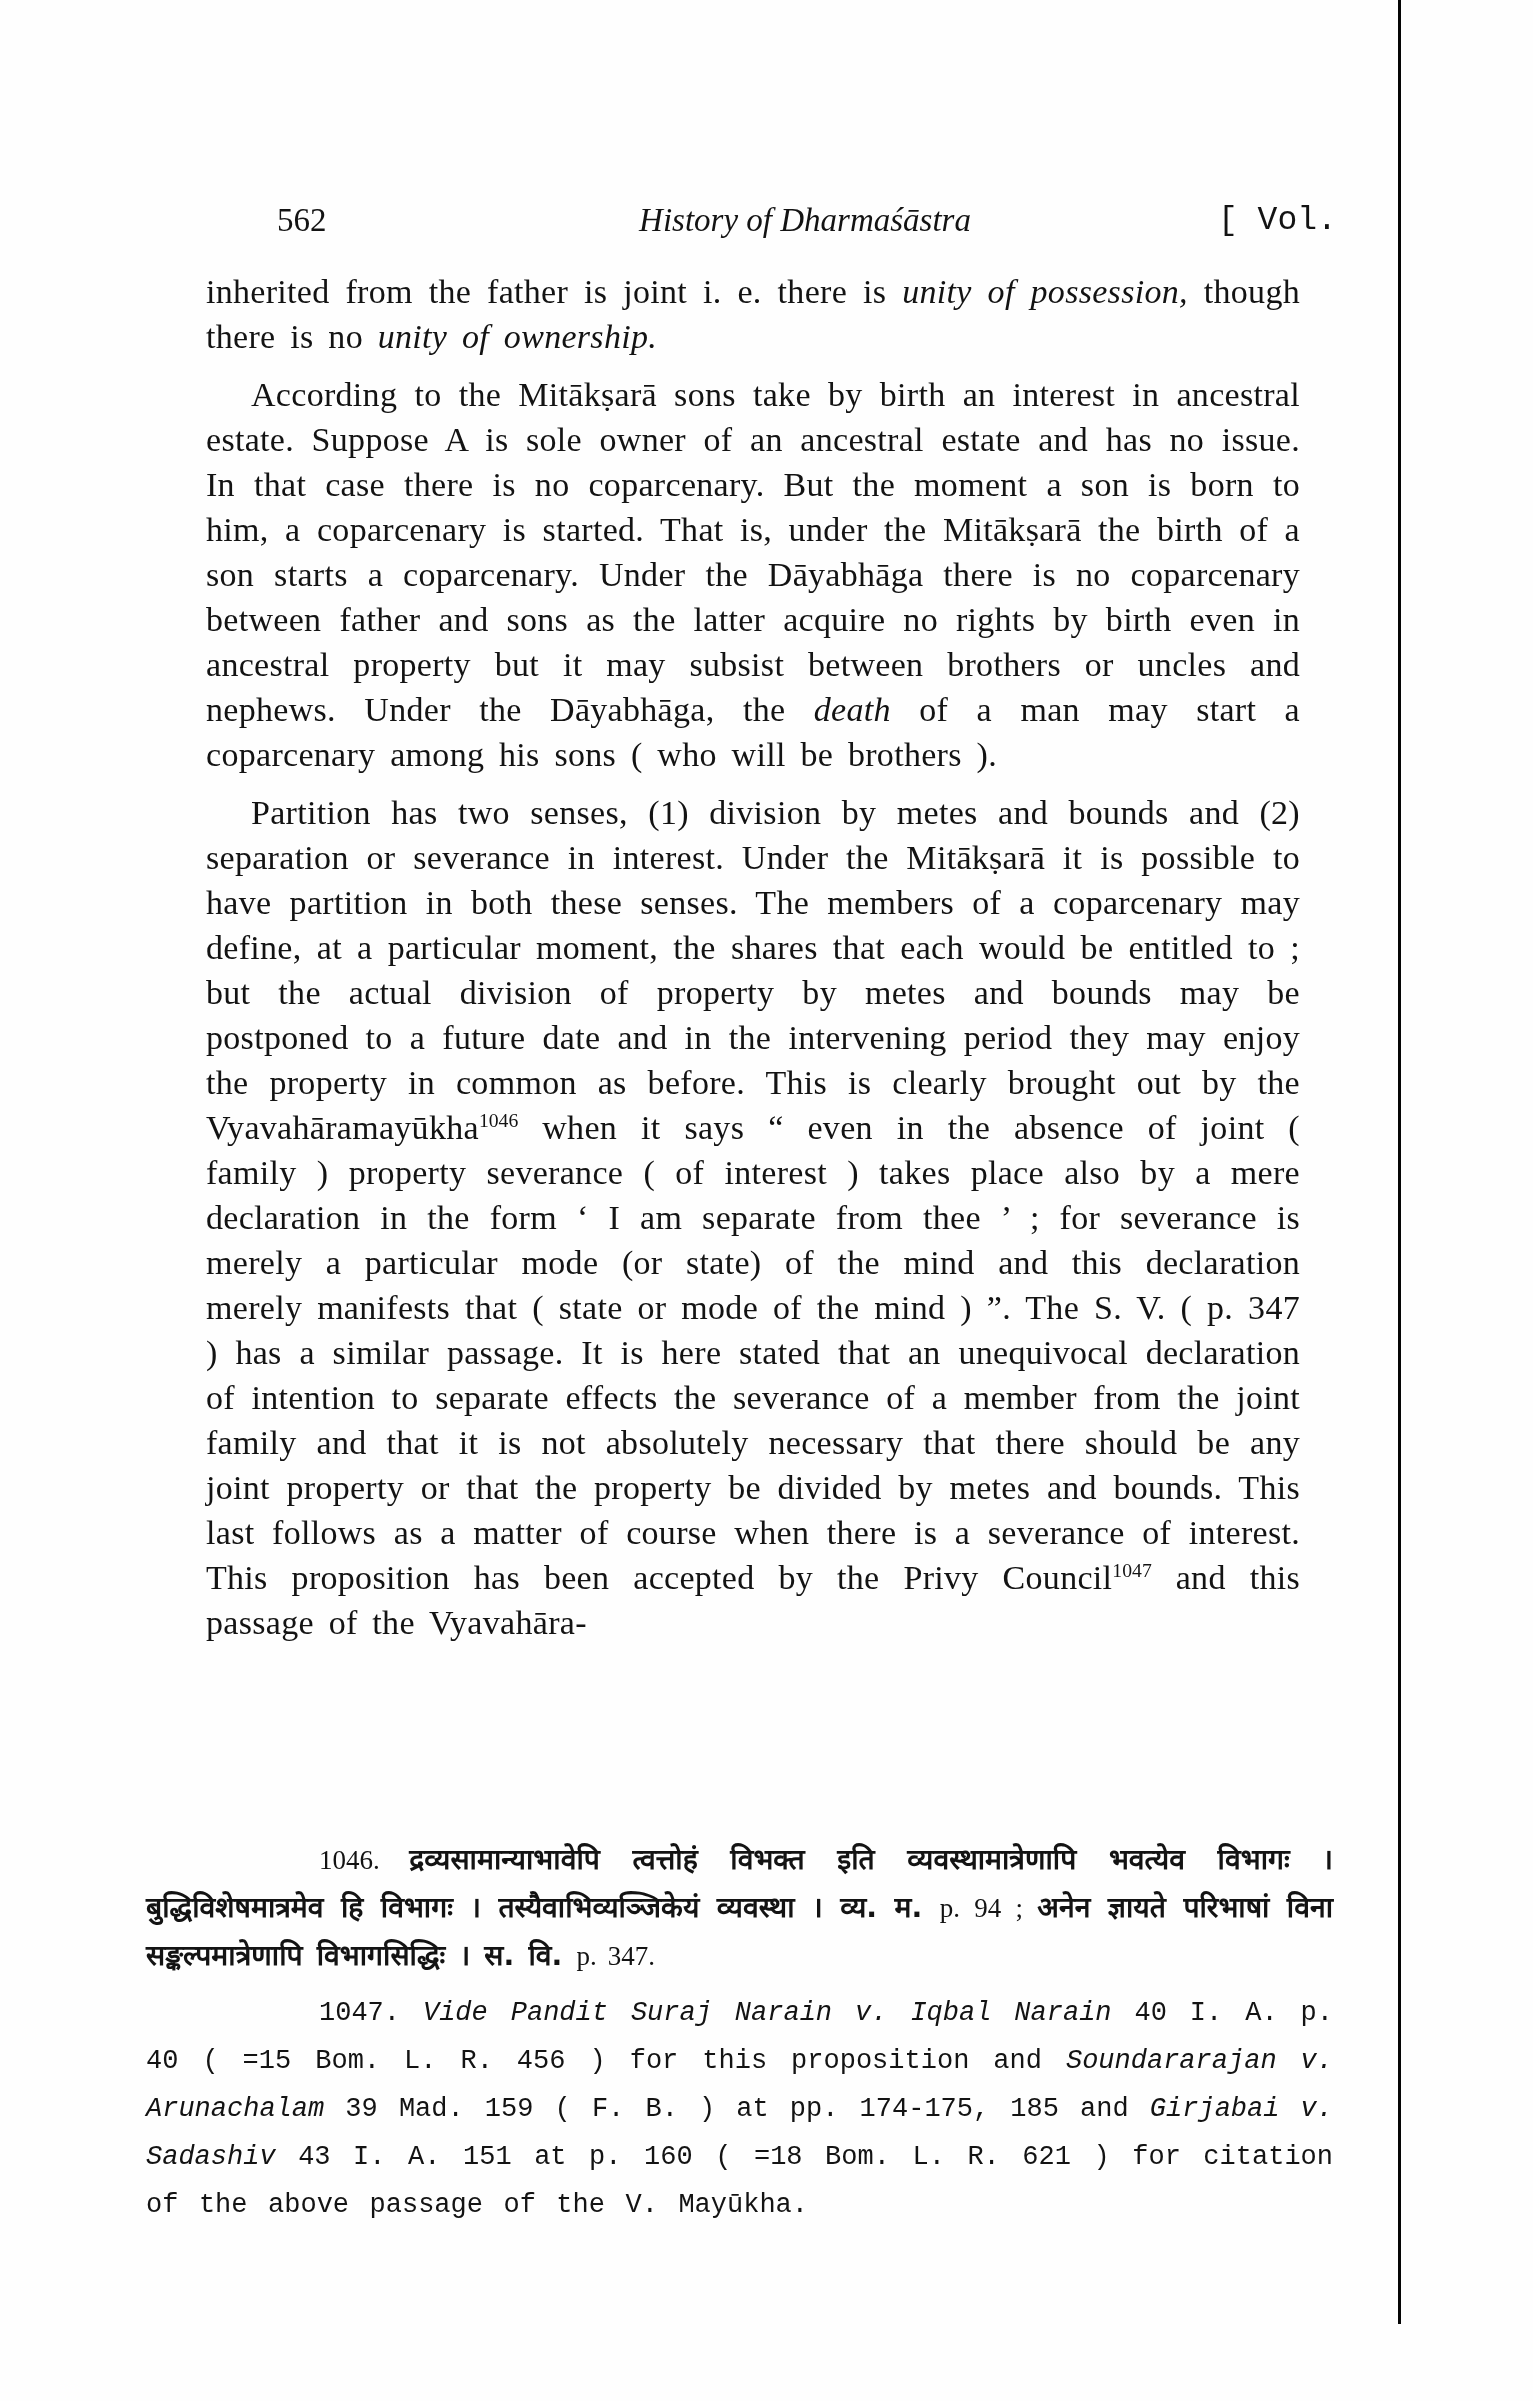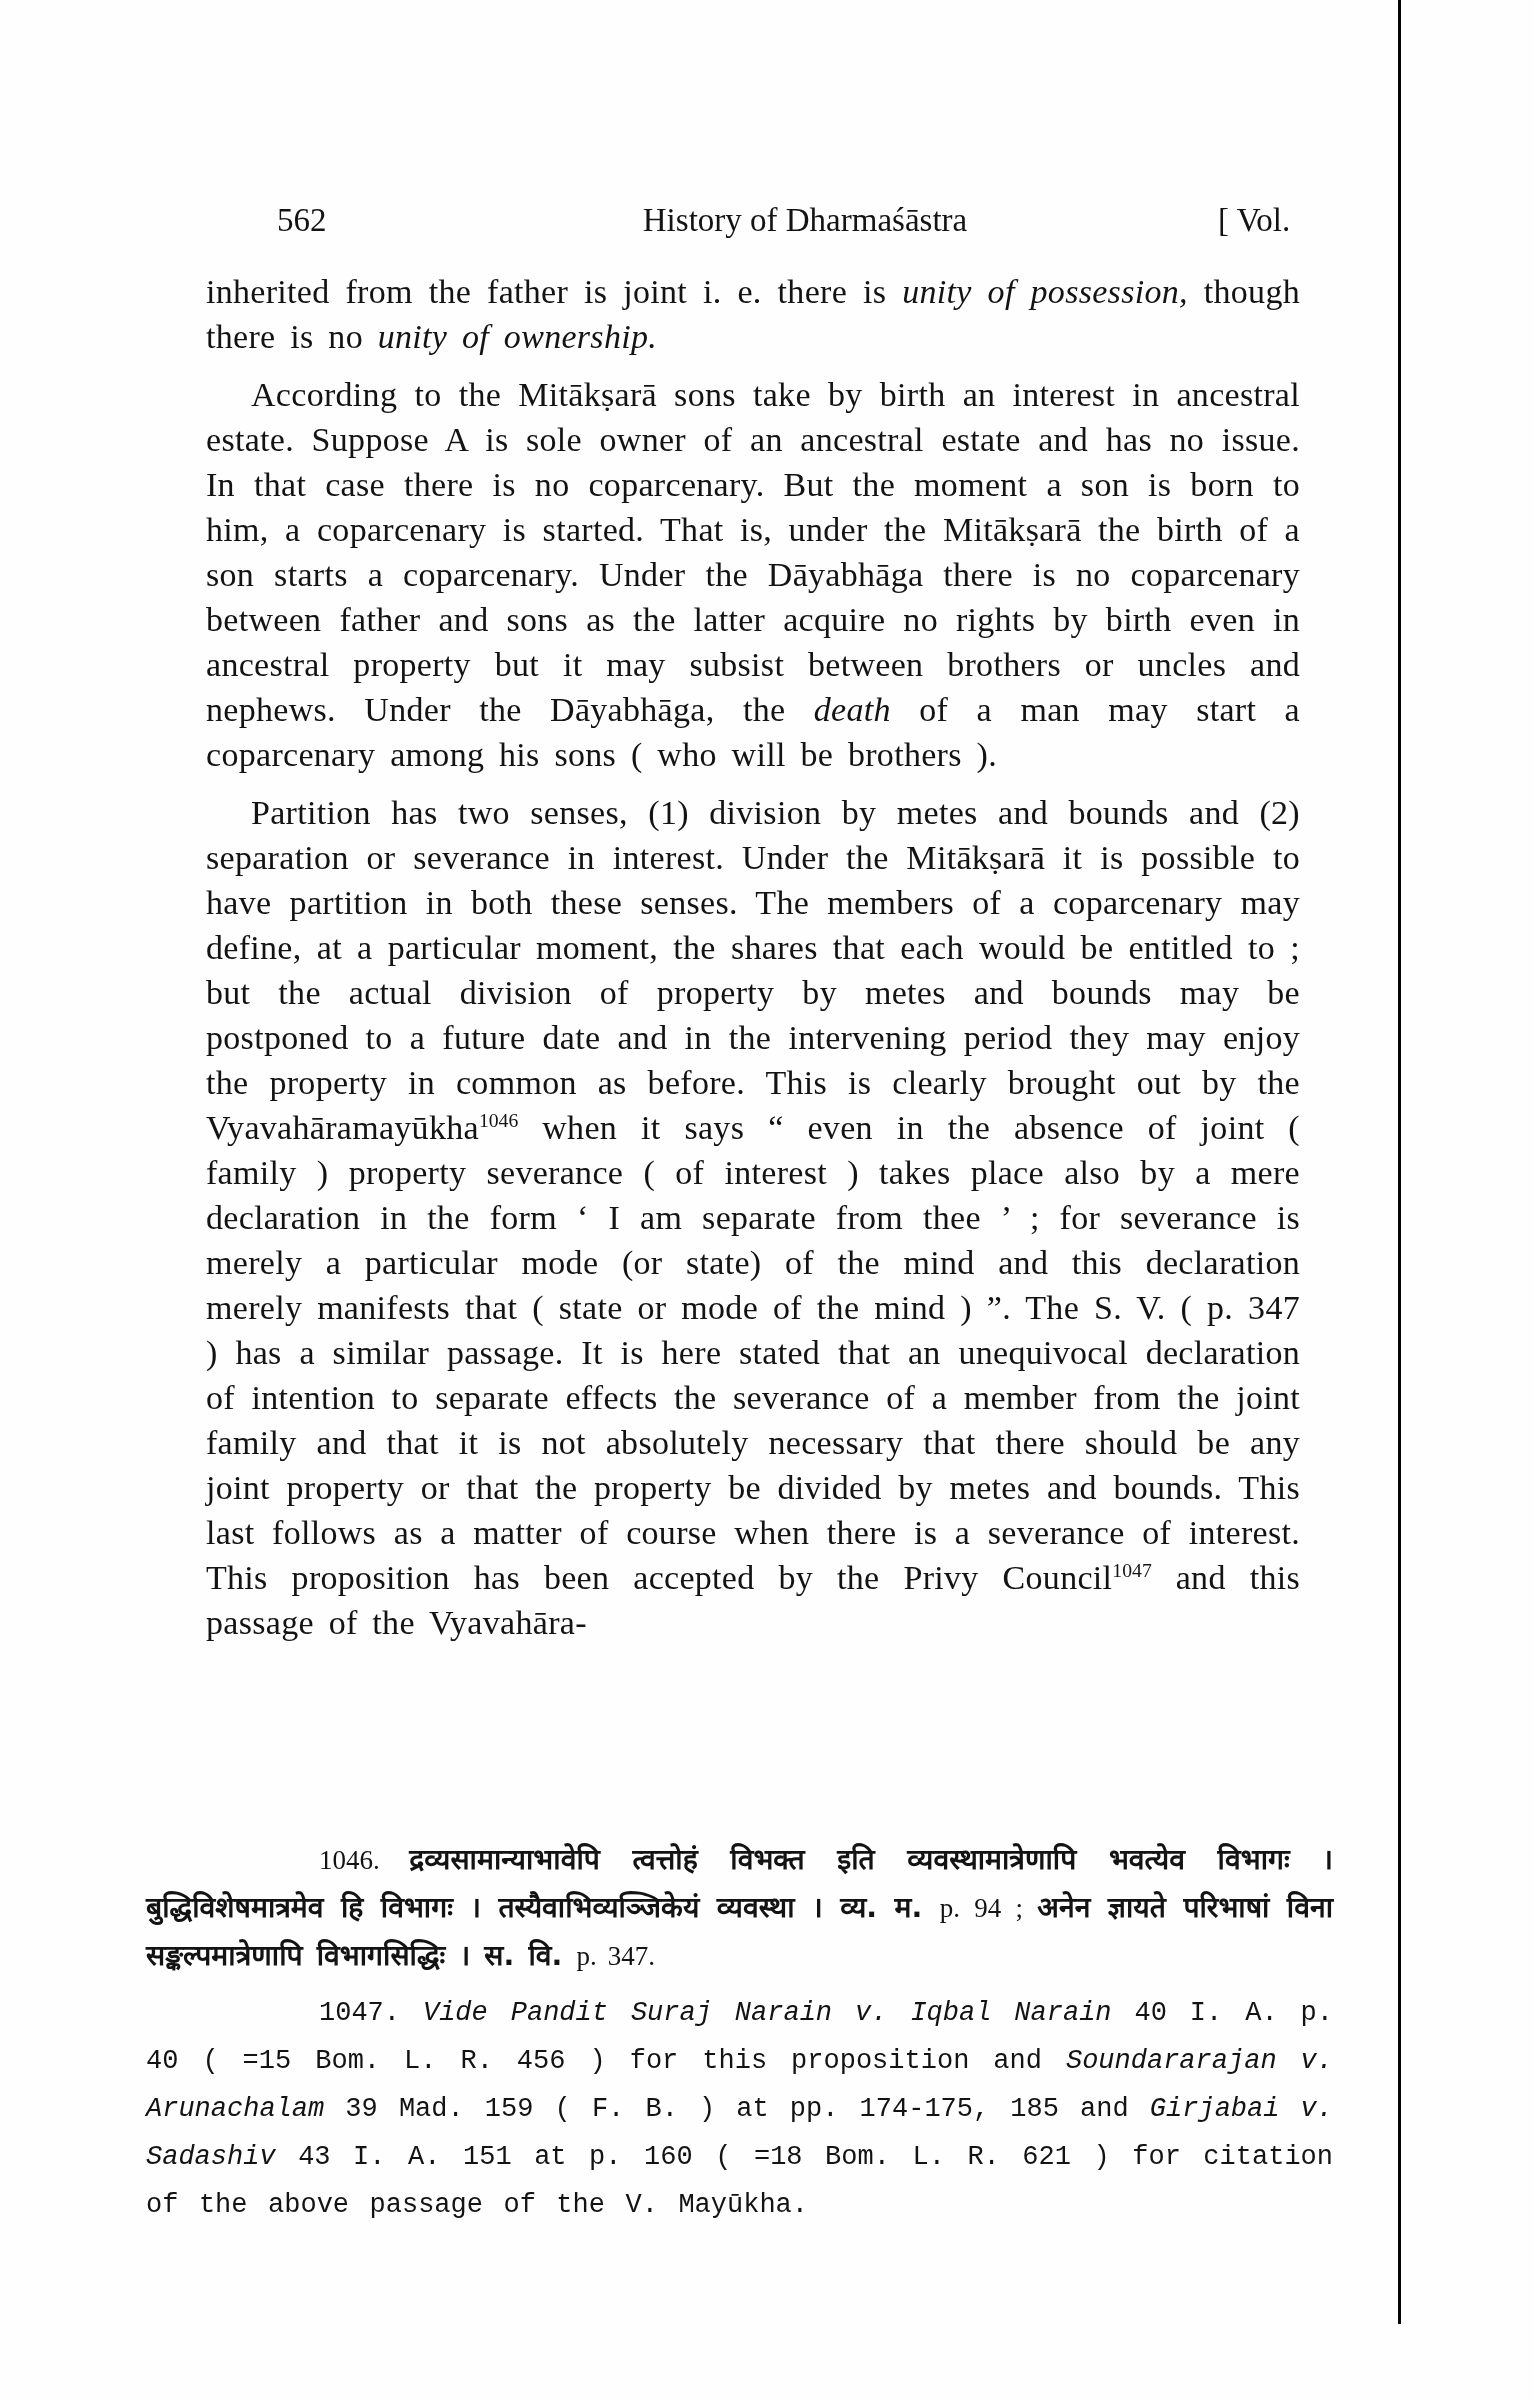--- a/index.html
+++ b/index.html
@@ -28,28 +28,30 @@
   .header .pn {
     position: absolute;
     left: 277px;
     top: 0;
   }
   .header .title {
     position: absolute;
     left: 805px;
     top: 0;
     transform: translateX(-50%);
+    font-style: italic;
     white-space: nowrap;
     text-align: center;
   }
   .header .vol {
     position: absolute;
     left: 1218px;
     top: 0;
     white-space: nowrap;
+    font-family: Liberation Mono, monospace;
   }
   
   .body-block {
     position: absolute;
     top: 265px;
     left: 202px;
     width: 1102px;
     text-align: justify;
     font-size: 34px;
     line-height: 45px;

